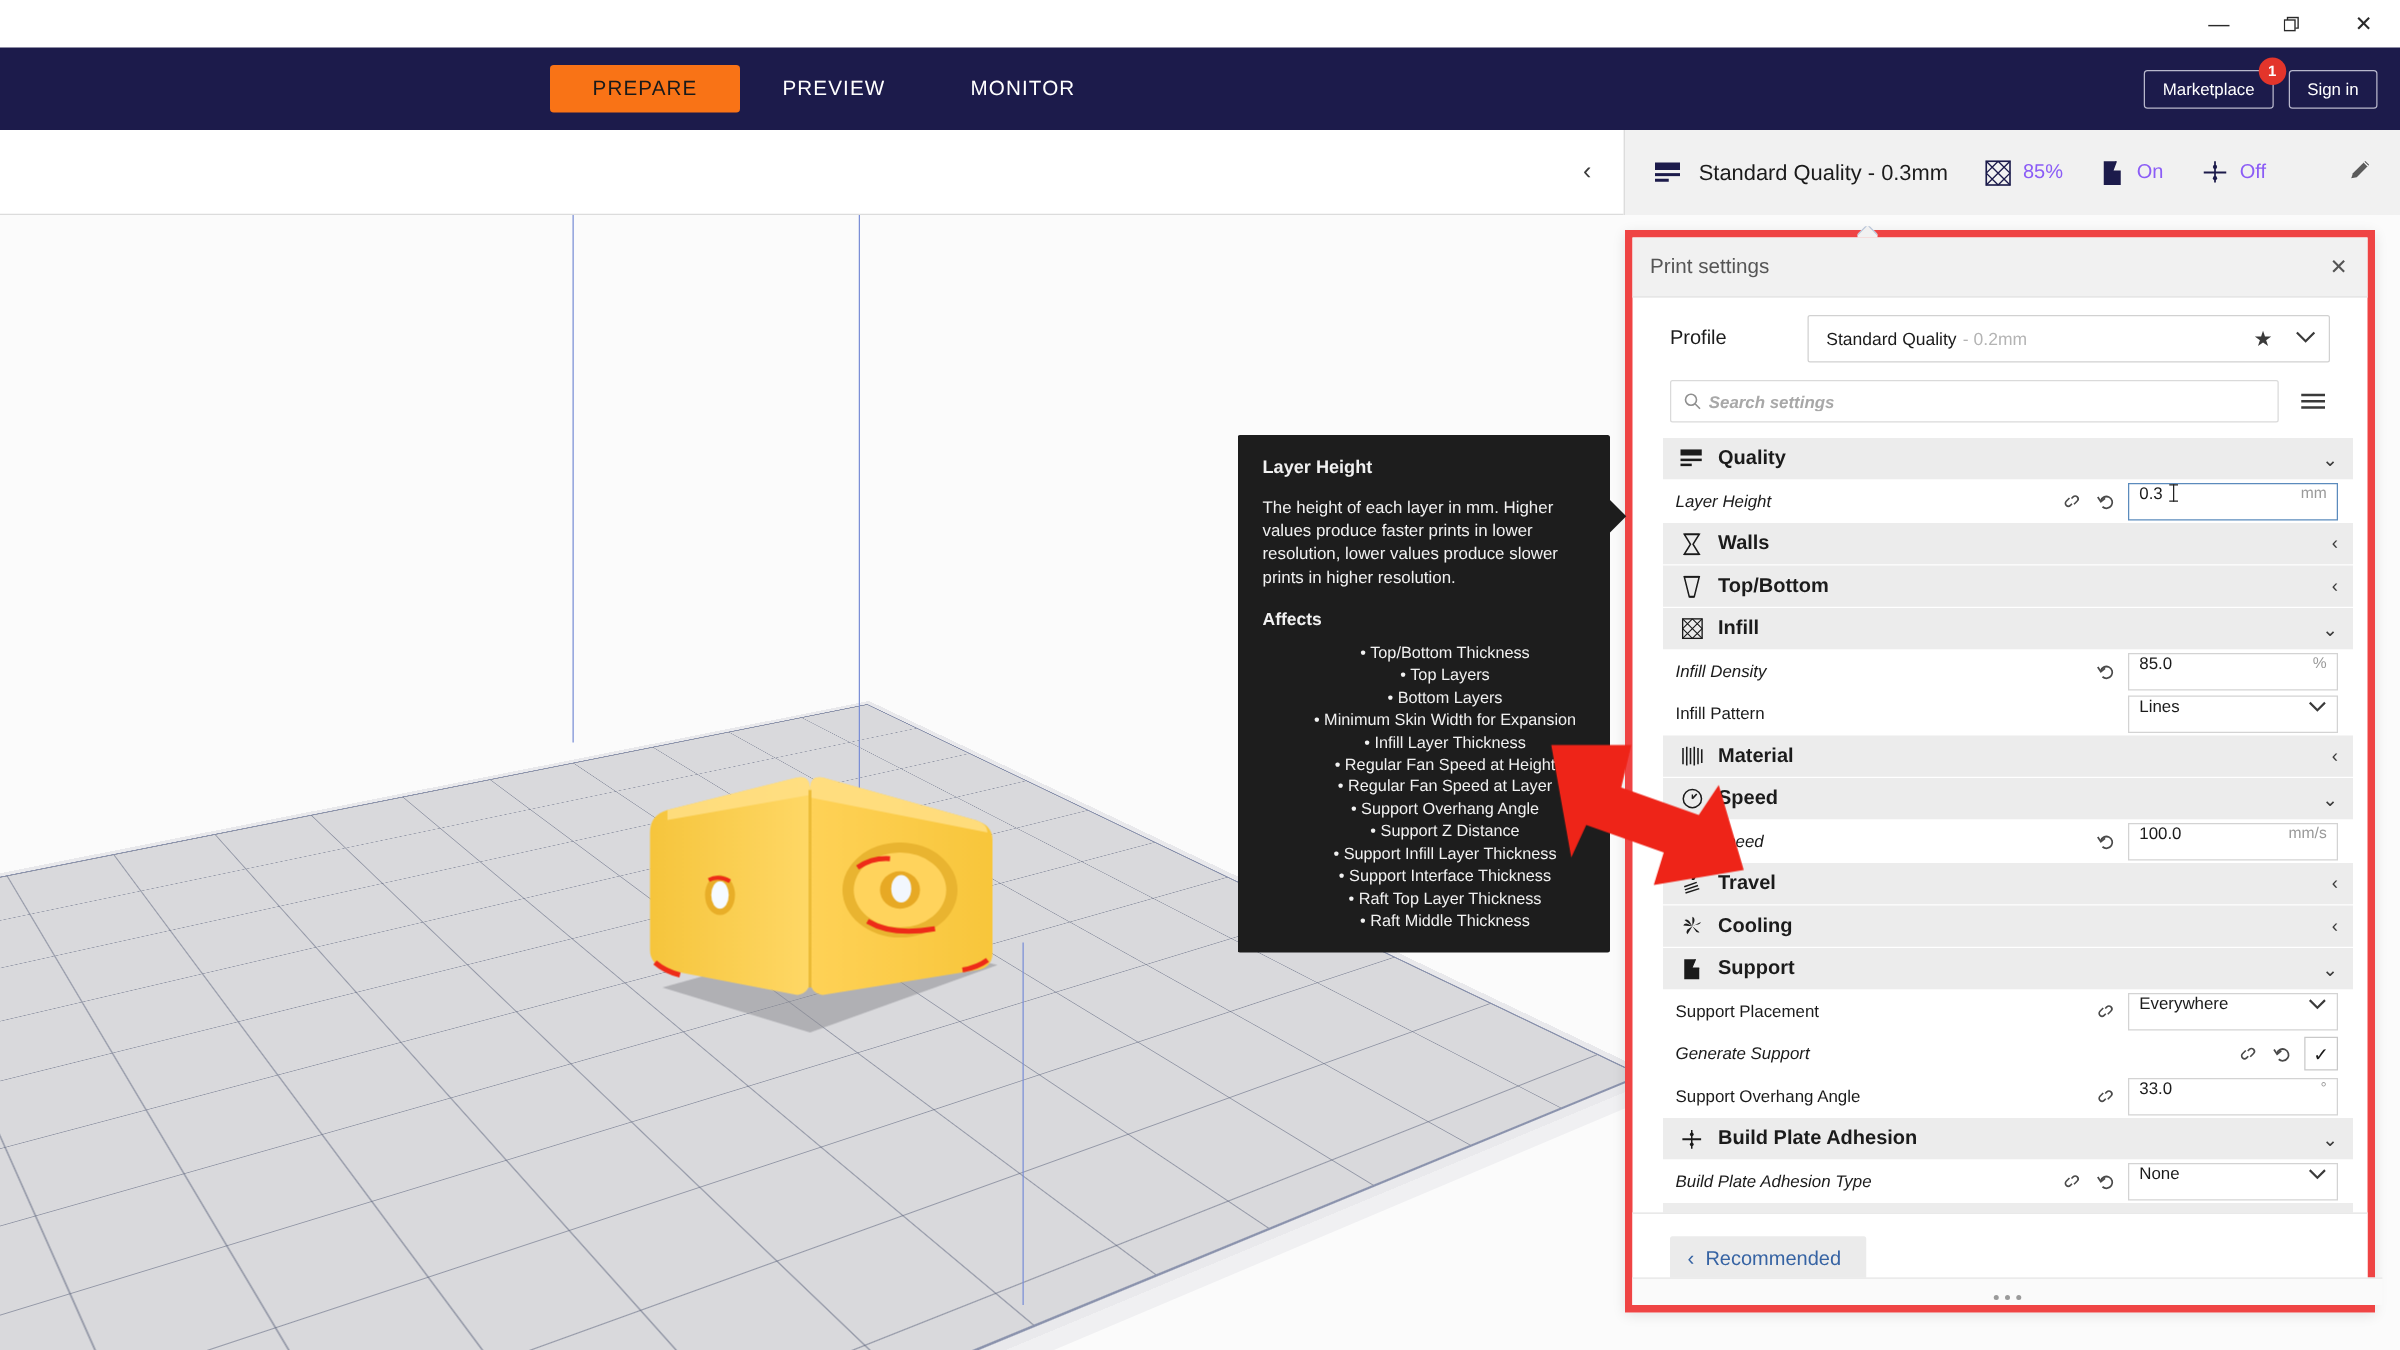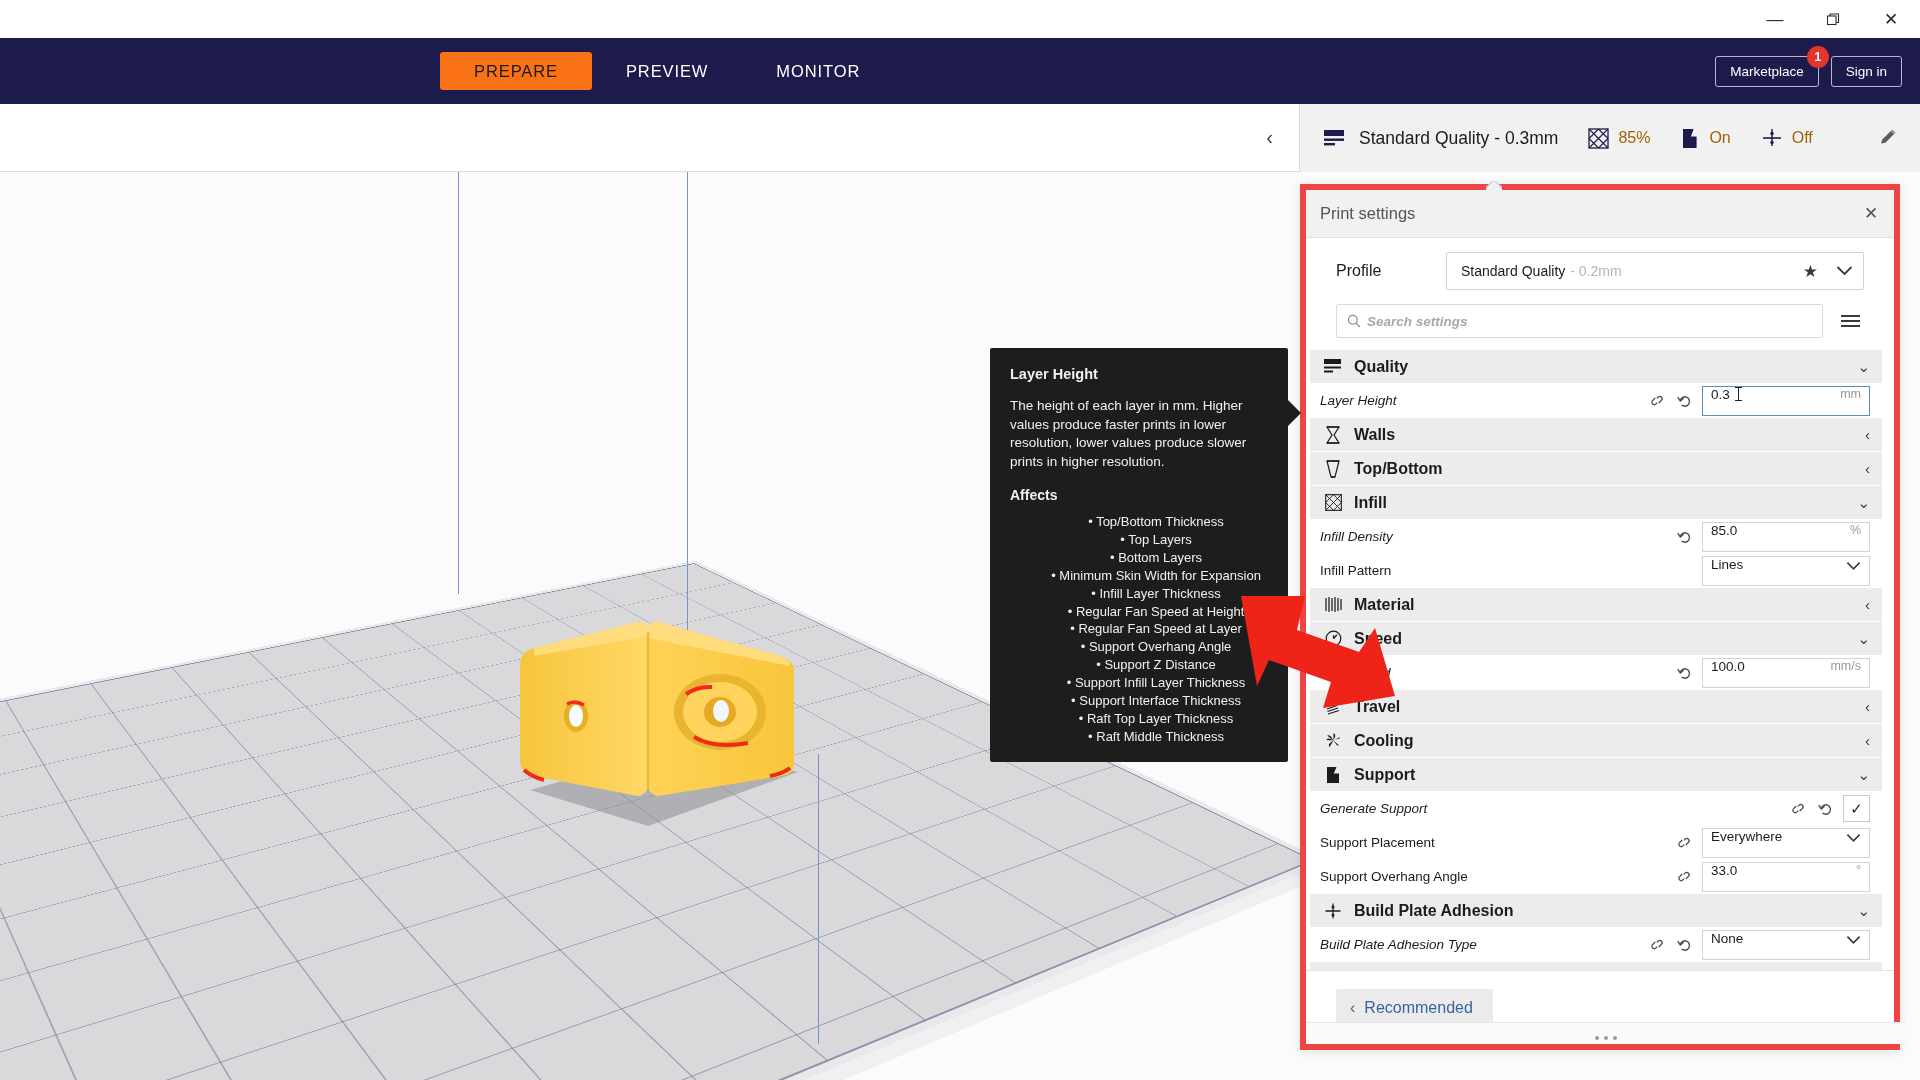--- a/index.html
+++ b/index.html
@@ -122,21 +122,21 @@
   .arrow { position: absolute; left: 1235px; top: 590px; z-index: 45; pointer-events: none; }
 
   
   .profile-strip {
     position: absolute; top: 104px; left: 1299px; width: 621px; height: 68px;
     background: #f1f1f1; border-left: 1px solid #dcdcdc;
     display: flex; align-items: center; padding: 0 14px 0 22px; gap: 0px;
   }
   .pq-name { font-size: 17.5px; color: #1b1b1b; margin-left: 13px; }
   .strip-item { display: flex; align-items: center; gap: 9px; margin-left: 30px; }
-  .strip-val { font-size: 16px; color: #a16207; }
+  .strip-val { font-size: 16px; color: #8b5cf6; }
   .pencil { margin-left: auto; padding-right: 8px; }
 
   
   .settings-panel {
     position: absolute; left: 1300px; top: 184px; width: 600px; height: 866px;
     background: #ffffff; border: 6px solid #ef4444;
     box-shadow: 0 2px 10px rgba(0,0,0,0.10);
     display: flex; flex-direction: column; z-index: 30;
   }
   .panel-header {
@@ -176,21 +176,21 @@
   }
   .search-box input {
     border: 0; outline: 0; flex: 1; font-size: 13.5px; font-style: italic;
     color: #555; font-family: "Liberation Sans", sans-serif; margin-left: 6px; font-weight: bold;
   }
   .search-box input::placeholder { color: #a8a8a8; font-style: italic; }
   .hamburger { display: flex; flex-direction: column; gap: 3px; padding: 4px; }
   .hamburger span { display: block; width: 19px; height: 2px; background: #3a3a3a; }
 
   .settings-list {
-    flex: 1; overflow-y: auto; padding: 4px 12px 0 4px;
+    flex: 1; overflow-y: auto; padding: 4px 12px 0 24px;
   }
   .cat-row {
     height: 33px; background: #ececec; display: flex; align-items: center;
     padding: 0 12px 0 10px; margin-bottom: 1px;
   }
   .cat-icon { width: 26px; display: flex; align-items: center; justify-content: center; }
   .cat-label { font-size: 16px; font-weight: bold; color: #1b1b1b; margin-left: 8px; }
   .cat-chev { margin-left: auto; color: #3b3b3b; font-size: 15px; }
 
   .set-row {
@@ -612,57 +612,57 @@
           <span class="cat-icon">
             <svg width="16" height="18" viewBox="0 0 16 18">
               <path d="M2 1 L11 1 L8 8 L14 8 L14 17 L2 17 Z" fill="#1b1b1b"></path>
               <path d="M11 1 L8 8 L14 8" fill="none" stroke="#1b1b1b" stroke-width="1"></path>
             </svg>
           </span>
           <span class="cat-label">Support</span>
           <span class="cat-chev">⌄</span>
         </div>
         <div class="set-row">
-          <span class="set-label italic">Generate Support</span>
-          <span class="set-icons">
-            <span class="ic">
-              <svg width="16" height="13" viewBox="0 0 16 13">
-                <path d="M6.2 4 L3.6 6.6 a2.3 2.3 0 1 0 3.3 3.3 L8.2 8.6" fill="none" stroke="#4a4a4a" stroke-width="1.3"></path>
-                <path d="M9.8 9 L12.4 6.4 a2.3 2.3 0 1 0 -3.3 -3.3 L7.8 4.4" fill="none" stroke="#4a4a4a" stroke-width="1.3"></path>
-              </svg>
-            </span>
-            <span class="ic">
-              <svg width="15" height="14" viewBox="0 0 15 14">
-                <path d="M3.2 6.4 a4.7 4.7 0 1 1 1.4 4.6" fill="none" stroke="#4a4a4a" stroke-width="1.4"></path>
-                <path d="M0.8 3.2 L3.3 7 L6.6 4.2" fill="none" stroke="#4a4a4a" stroke-width="1.4"></path>
-              </svg>
-            </span>
-          </span>
-          <div class="checkbox">
-            <span>✓</span>
-          </div>
-        </div>
-        <div class="set-row">
           <span class="set-label">Support Placement</span>
           <span class="set-icons">
             <span class="ic">
               <svg width="16" height="13" viewBox="0 0 16 13">
                 <path d="M6.2 4 L3.6 6.6 a2.3 2.3 0 1 0 3.3 3.3 L8.2 8.6" fill="none" stroke="#4a4a4a" stroke-width="1.3"></path>
                 <path d="M9.8 9 L12.4 6.4 a2.3 2.3 0 1 0 -3.3 -3.3 L7.8 4.4" fill="none" stroke="#4a4a4a" stroke-width="1.3"></path>
               </svg>
             </span>
           </span>
           <div class="field">
             <span class="fval">Everywhere</span>
             <span class="fchev"><svg width="15" height="10" viewBox="0 0 15 10">
                 <path d="M1.4 1.7 L7.5 7.8 L13.6 1.7" fill="none" stroke="#3b3b3b" stroke-width="1.7"></path>
               </svg></span>
           </div>
         </div>
         <div class="set-row">
+          <span class="set-label italic">Generate Support</span>
+          <span class="set-icons">
+            <span class="ic">
+              <svg width="16" height="13" viewBox="0 0 16 13">
+                <path d="M6.2 4 L3.6 6.6 a2.3 2.3 0 1 0 3.3 3.3 L8.2 8.6" fill="none" stroke="#4a4a4a" stroke-width="1.3"></path>
+                <path d="M9.8 9 L12.4 6.4 a2.3 2.3 0 1 0 -3.3 -3.3 L7.8 4.4" fill="none" stroke="#4a4a4a" stroke-width="1.3"></path>
+              </svg>
+            </span>
+            <span class="ic">
+              <svg width="15" height="14" viewBox="0 0 15 14">
+                <path d="M3.2 6.4 a4.7 4.7 0 1 1 1.4 4.6" fill="none" stroke="#4a4a4a" stroke-width="1.4"></path>
+                <path d="M0.8 3.2 L3.3 7 L6.6 4.2" fill="none" stroke="#4a4a4a" stroke-width="1.4"></path>
+              </svg>
+            </span>
+          </span>
+          <div class="checkbox">
+            <span>✓</span>
+          </div>
+        </div>
+        <div class="set-row">
           <span class="set-label">Support Overhang Angle</span>
           <span class="set-icons">
             <span class="ic">
               <svg width="16" height="13" viewBox="0 0 16 13">
                 <path d="M6.2 4 L3.6 6.6 a2.3 2.3 0 1 0 3.3 3.3 L8.2 8.6" fill="none" stroke="#4a4a4a" stroke-width="1.3"></path>
                 <path d="M9.8 9 L12.4 6.4 a2.3 2.3 0 1 0 -3.3 -3.3 L7.8 4.4" fill="none" stroke="#4a4a4a" stroke-width="1.3"></path>
               </svg>
             </span>
           </span>
           <div class="field">

